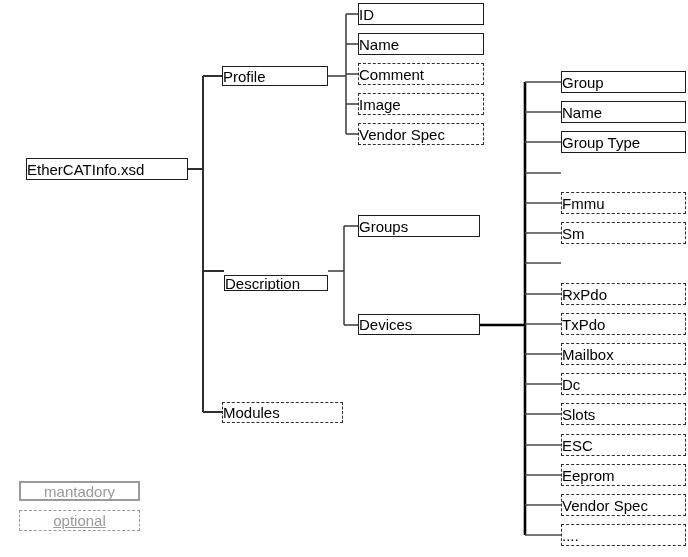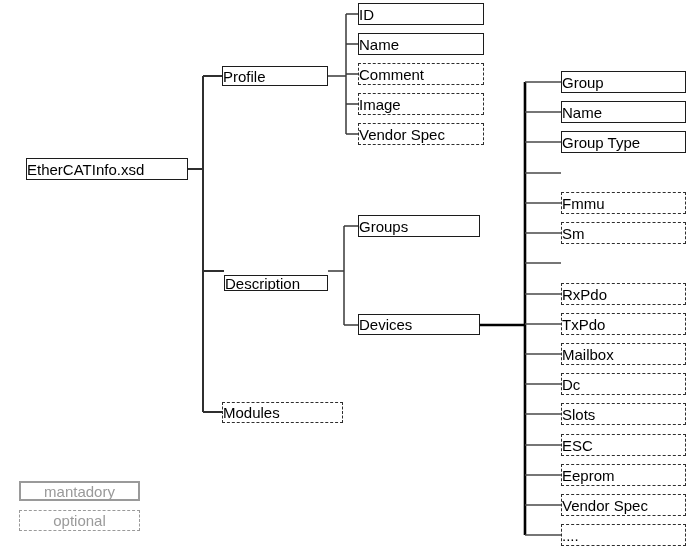--- a/index.html
+++ b/index.html
@@ -34,21 +34,21 @@
     box-sizing: border-box;
     border: 2px solid var(--legend-gray, #a0a0a0);
     background: #ffffff;
     display: flex;
     align-items: center;
     justify-content: center;
     font-size: 15px;
     color: var(--legend-gray, #a0a0a0);
     white-space: nowrap;
   }
-  .legend-box.optional { border-style: dashed; border-width: 1.5px; }
+  .legend-box.optional { border-style: dashed; border-width: 1.5px; text-decoration: underline; }
 </style>
 </head>
 <body>
 
 <div id="stage" style="--box-border: #1c1c1c; --text-color: #000000; --legend-gray: #9a9a9a; background: rgb(255, 255, 255);">
 
   <svg class="wires" viewBox="0 0 688 557">
 
     <path d="M188 169 H203 M203 76 V412 M203 76 H222 M203 271 H224 M203 412 H222" fill="none" stroke="#2f2f2f" stroke-width="2"></path>
 

